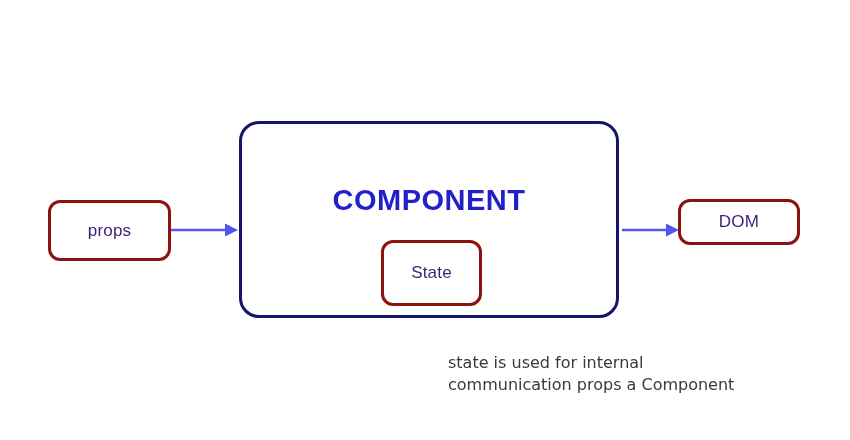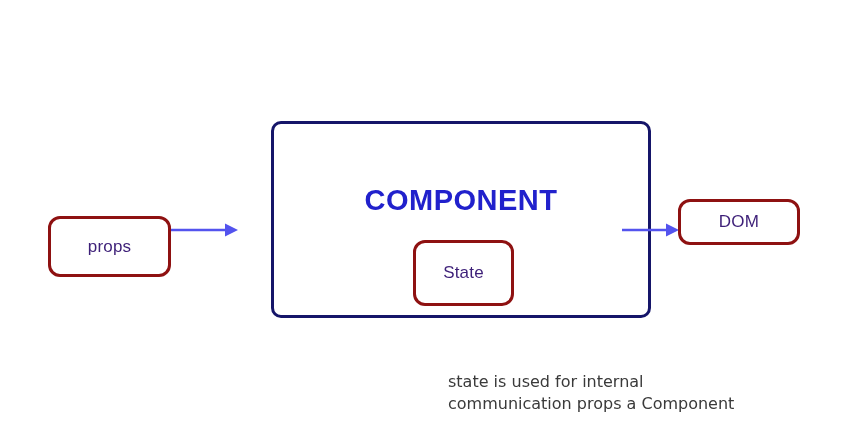--- a/index.html
+++ b/index.html
@@ -28,28 +28,27 @@
   }
   .red-box{
     border:3px solid var(--box-red);
     border-radius:12px;
   }
   .node-label{
     color:var(--label-purple);
     font-size:17px;
     letter-spacing:0.2px;
   }
-  .props-node{left:48px;top:200px;width:123px;height:61px;margin-top:16px;}
+  .props-node{left:48px;top:200px;width:123px;height:61px;}
   .dom-node{left:678px;top:199px;width:122px;height:46px;}
   .component-node{
     left:239px;top:121px;width:380px;height:197px;
     border:3px solid var(--box-navy);
-    border-radius:10px;
+    border-radius:20px;
     display:block;
-    margin-left:32px;
   }
   .component-title{
     position:absolute;
     left:0;top:60px;width:100%;
     text-align:center;
     color:var(--component-blue);
     font-size:29px;
     font-weight:bold;
     letter-spacing:0.5px;
   }
@@ -59,21 +58,20 @@
   .arrow{position:absolute;}
   .arrow-1{left:169px;top:221px;}
   .arrow-2{left:620px;top:221px;}
   .caption{
     position:absolute;
     left:448px;top:352px;
     font-family:"DejaVu Sans", sans-serif;
     font-size:16px;
     line-height:22px;
     color:var(--caption-gray);
-    margin-top:19px;
   }
 </style>
 </head>
 <body>
 
 <div class="canvas">
 
   <div class="node red-box props-node">
     <span class="node-label">props</span>
   </div>

